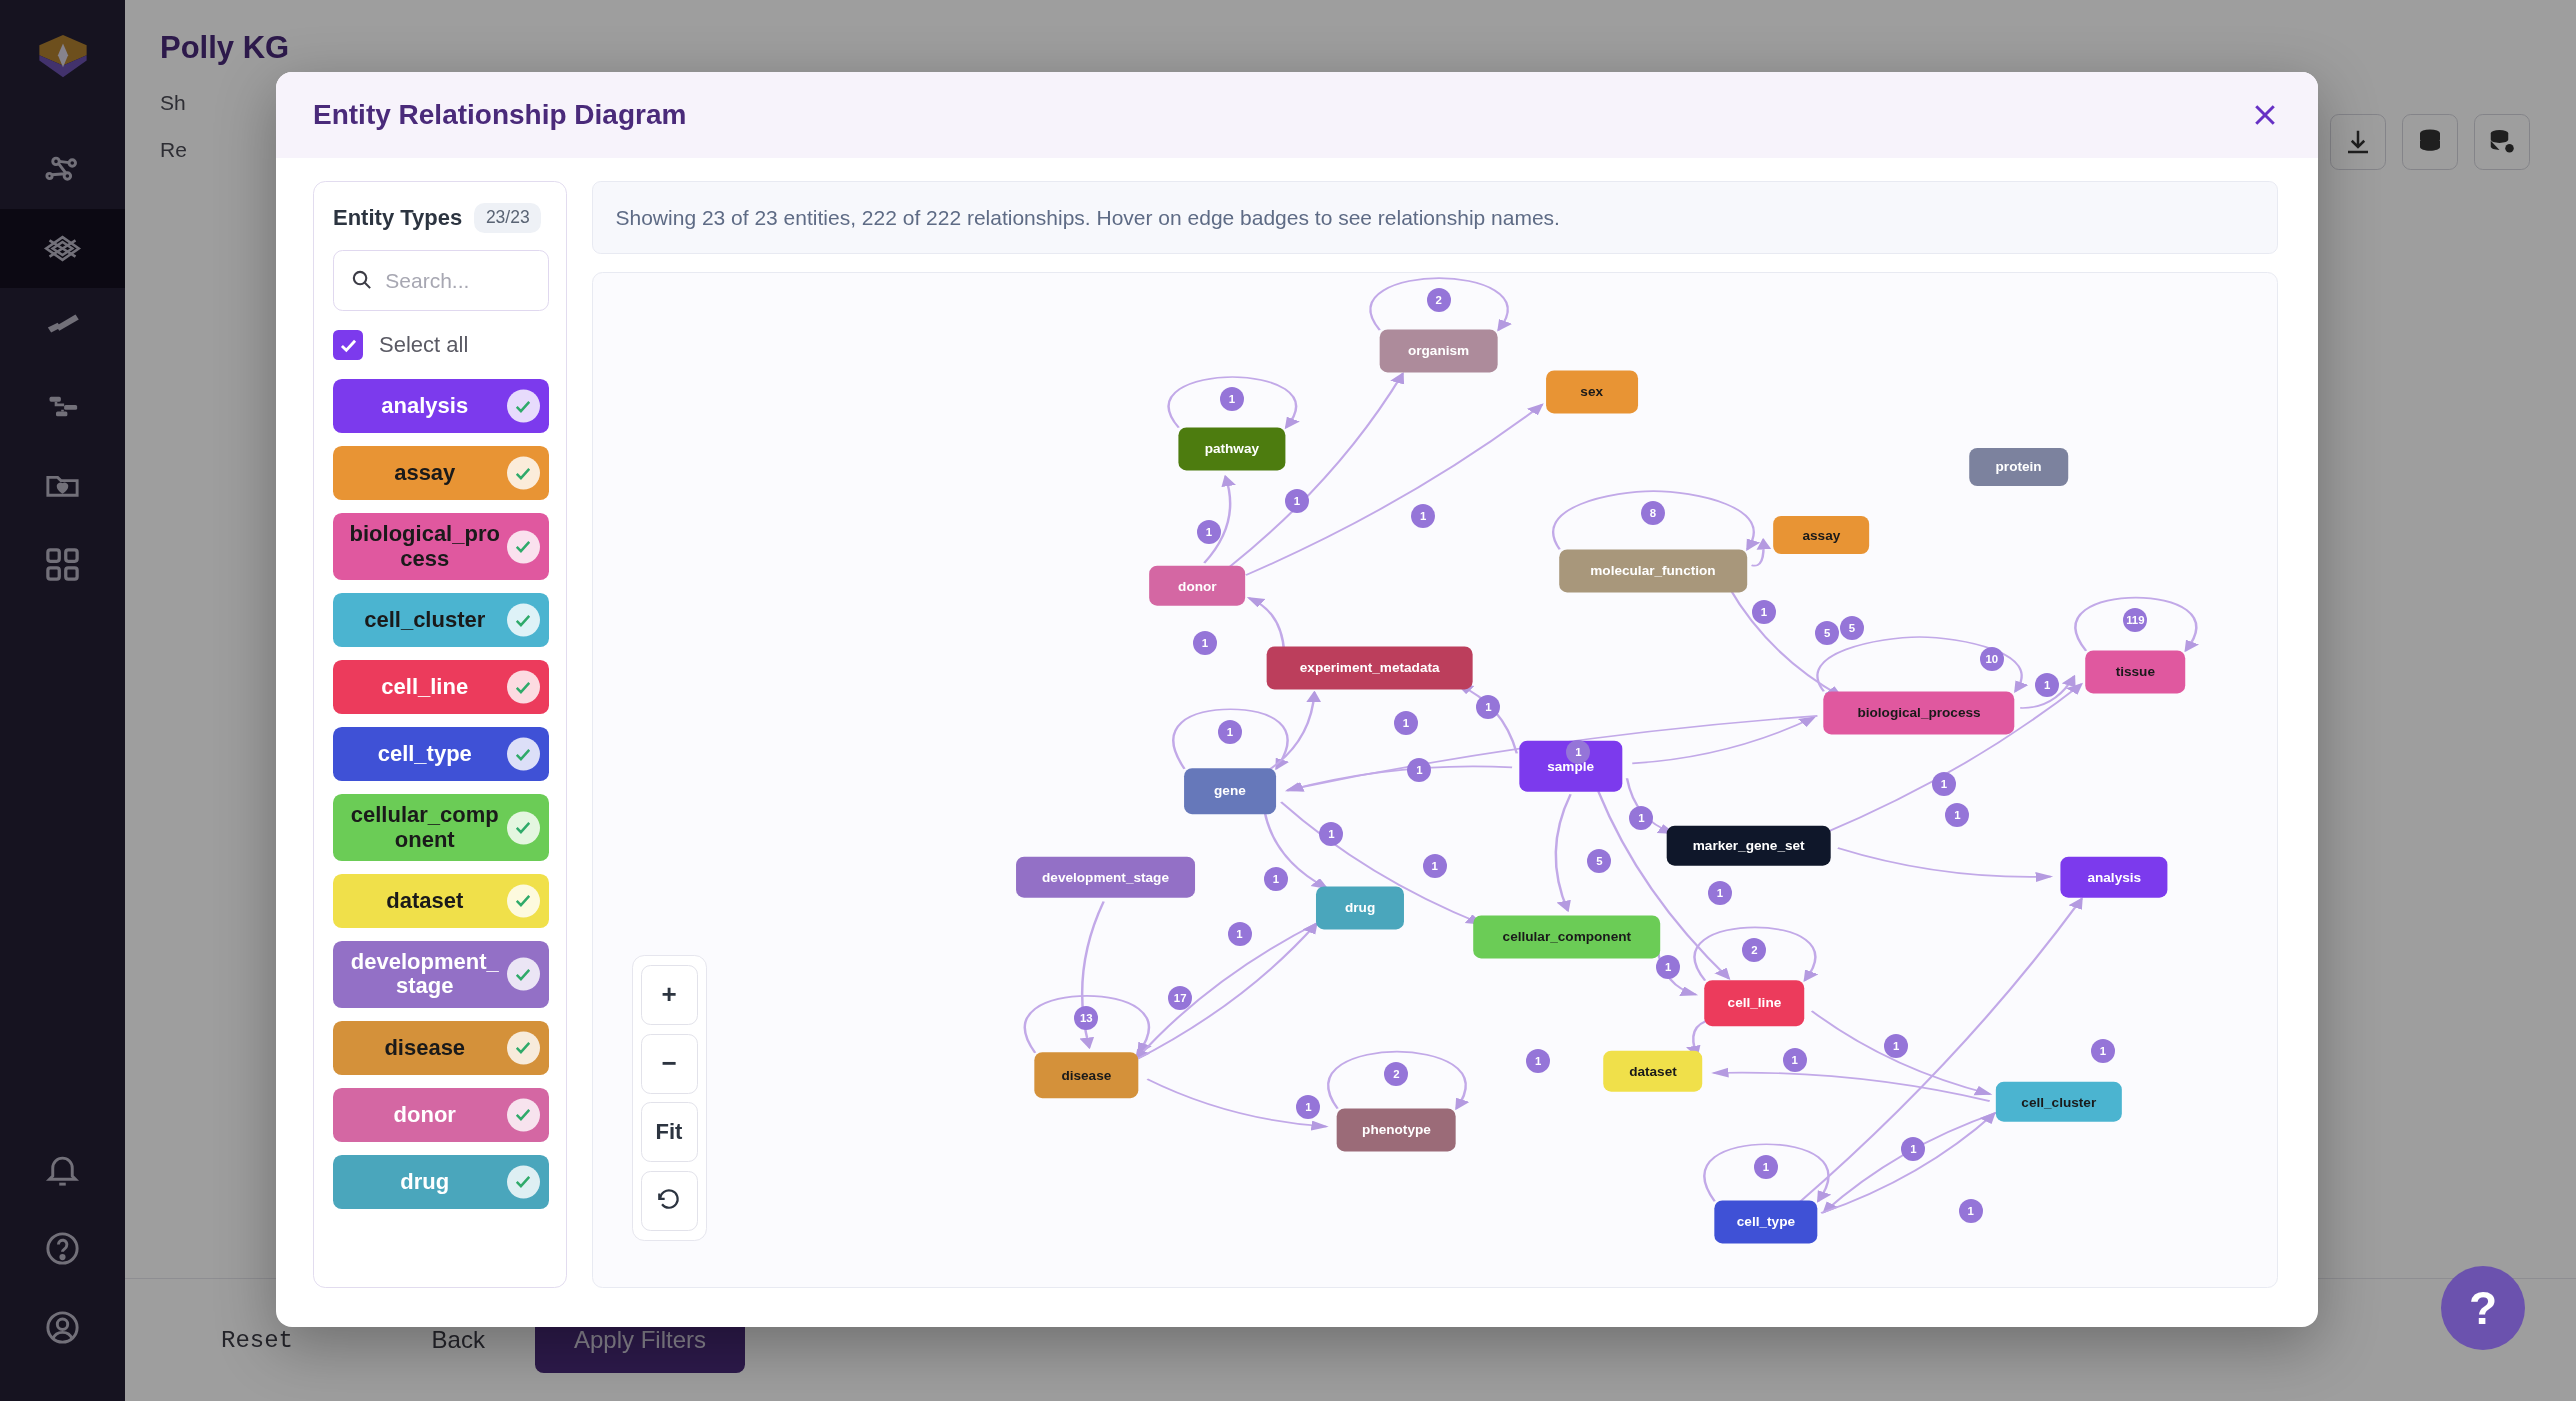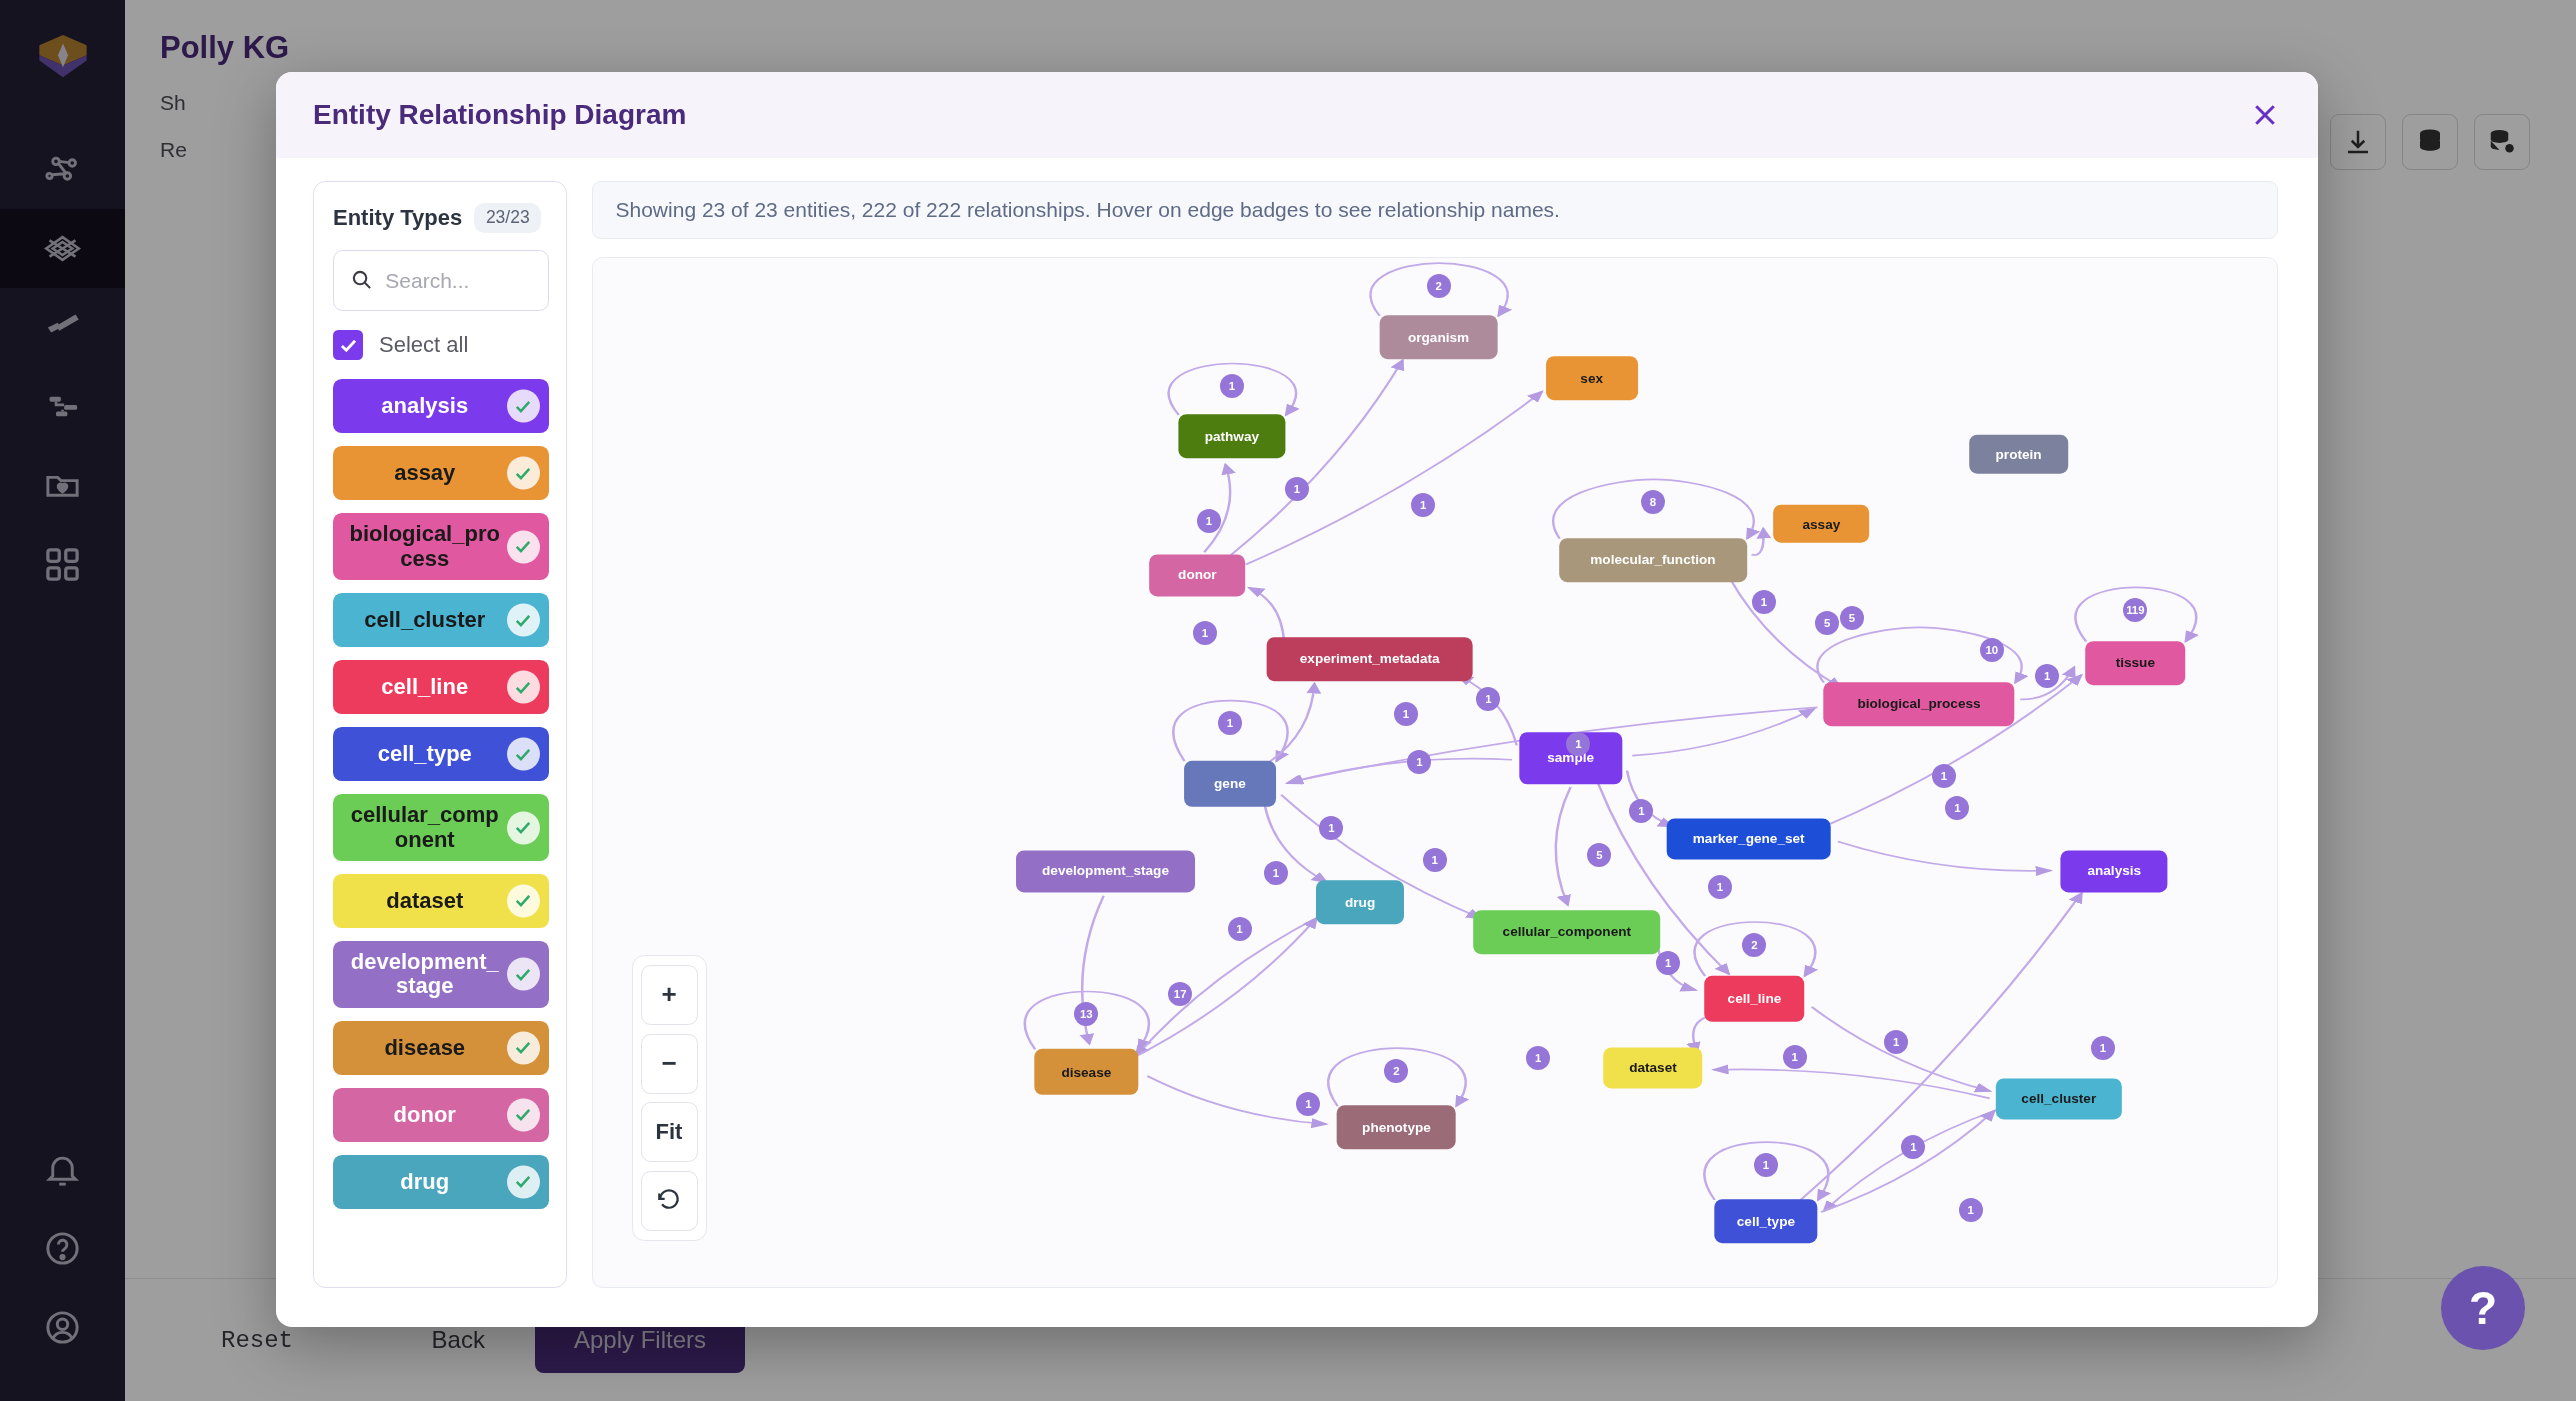--- a/index.html
+++ b/index.html
@@ -199,21 +199,21 @@
     position: absolute; right: 8.8px; top: 50%; transform: translateY(-50%);
     width: 33px; height: 33px; border-radius: 50%;
     background: rgba(255,255,255,0.82);
     display: flex; align-items: center; justify-content: center;
   }
   .chip-check svg { width: 20px; height: 20px; color: #2faa6a; }
 
   
   .graph-side { flex: 1; display: flex; flex-direction: column; gap: 17.5px; min-width: 0; }
   .banner {
-    height: 58px; background: #f7f8fc; border: 0.9px solid #e8eaf2;
+    height: 73px; background: #f7f8fc; border: 0.9px solid #e8eaf2;
     border-radius: 8.8px;
     display: flex; align-items: center; padding-left: 23px;
     font-size: 21px; color: #5e6b85;
     flex: 0 0 auto;
   }
   .canvas {
     flex: 1; background: #fbfbfe;
     border: 0.9px solid #e8eaf2; border-radius: 10.5px;
     position: relative; overflow: hidden;
   }
@@ -617,21 +617,21 @@
             </div>
             <div class="gnode" style="left: 78.75%; top: 43.375%; width: 11.3636%; height: 4.25%; background: rgb(224, 88, 159); color: rgb(26, 26, 26);">
               <span>biological_process</span>
             </div>
             <div class="gnode" style="left: 37.8409%; top: 51.125%; width: 5.45455%; height: 4.5%; background: rgb(102, 120, 186); color: rgb(255, 255, 255);">
               <span>gene</span>
             </div>
             <div class="gnode" style="left: 58.0682%; top: 48.625%; width: 6.13636%; height: 5%; background: rgb(124, 58, 237); color: rgb(255, 255, 255);">
               <span>sample</span>
             </div>
-            <div class="gnode" style="left: 68.6364%; top: 56.5%; width: 9.77273%; height: 4%; background: #1d4ed8; color: rgb(255, 255, 255);">
+            <div class="gnode" style="left: 68.6364%; top: 56.5%; width: 9.77273%; height: 4%; background: #0f172a; color: rgb(255, 255, 255);">
               <span>marker_gene_set</span>
             </div>
             <div class="gnode" style="left: 90.3409%; top: 59.625%; width: 6.36364%; height: 4%; background: rgb(124, 58, 237); color: rgb(255, 255, 255);">
               <span>analysis</span>
             </div>
             <div class="gnode" style="left: 30.4545%; top: 59.625%; width: 10.6818%; height: 4%; background: rgb(147, 112, 198); color: rgb(255, 255, 255);">
               <span>development_stage</span>
             </div>
             <div class="gnode" style="left: 45.5682%; top: 62.625%; width: 5.22727%; height: 4.25%; background: rgb(74, 166, 188); color: rgb(255, 255, 255);">
               <span>drug</span>

